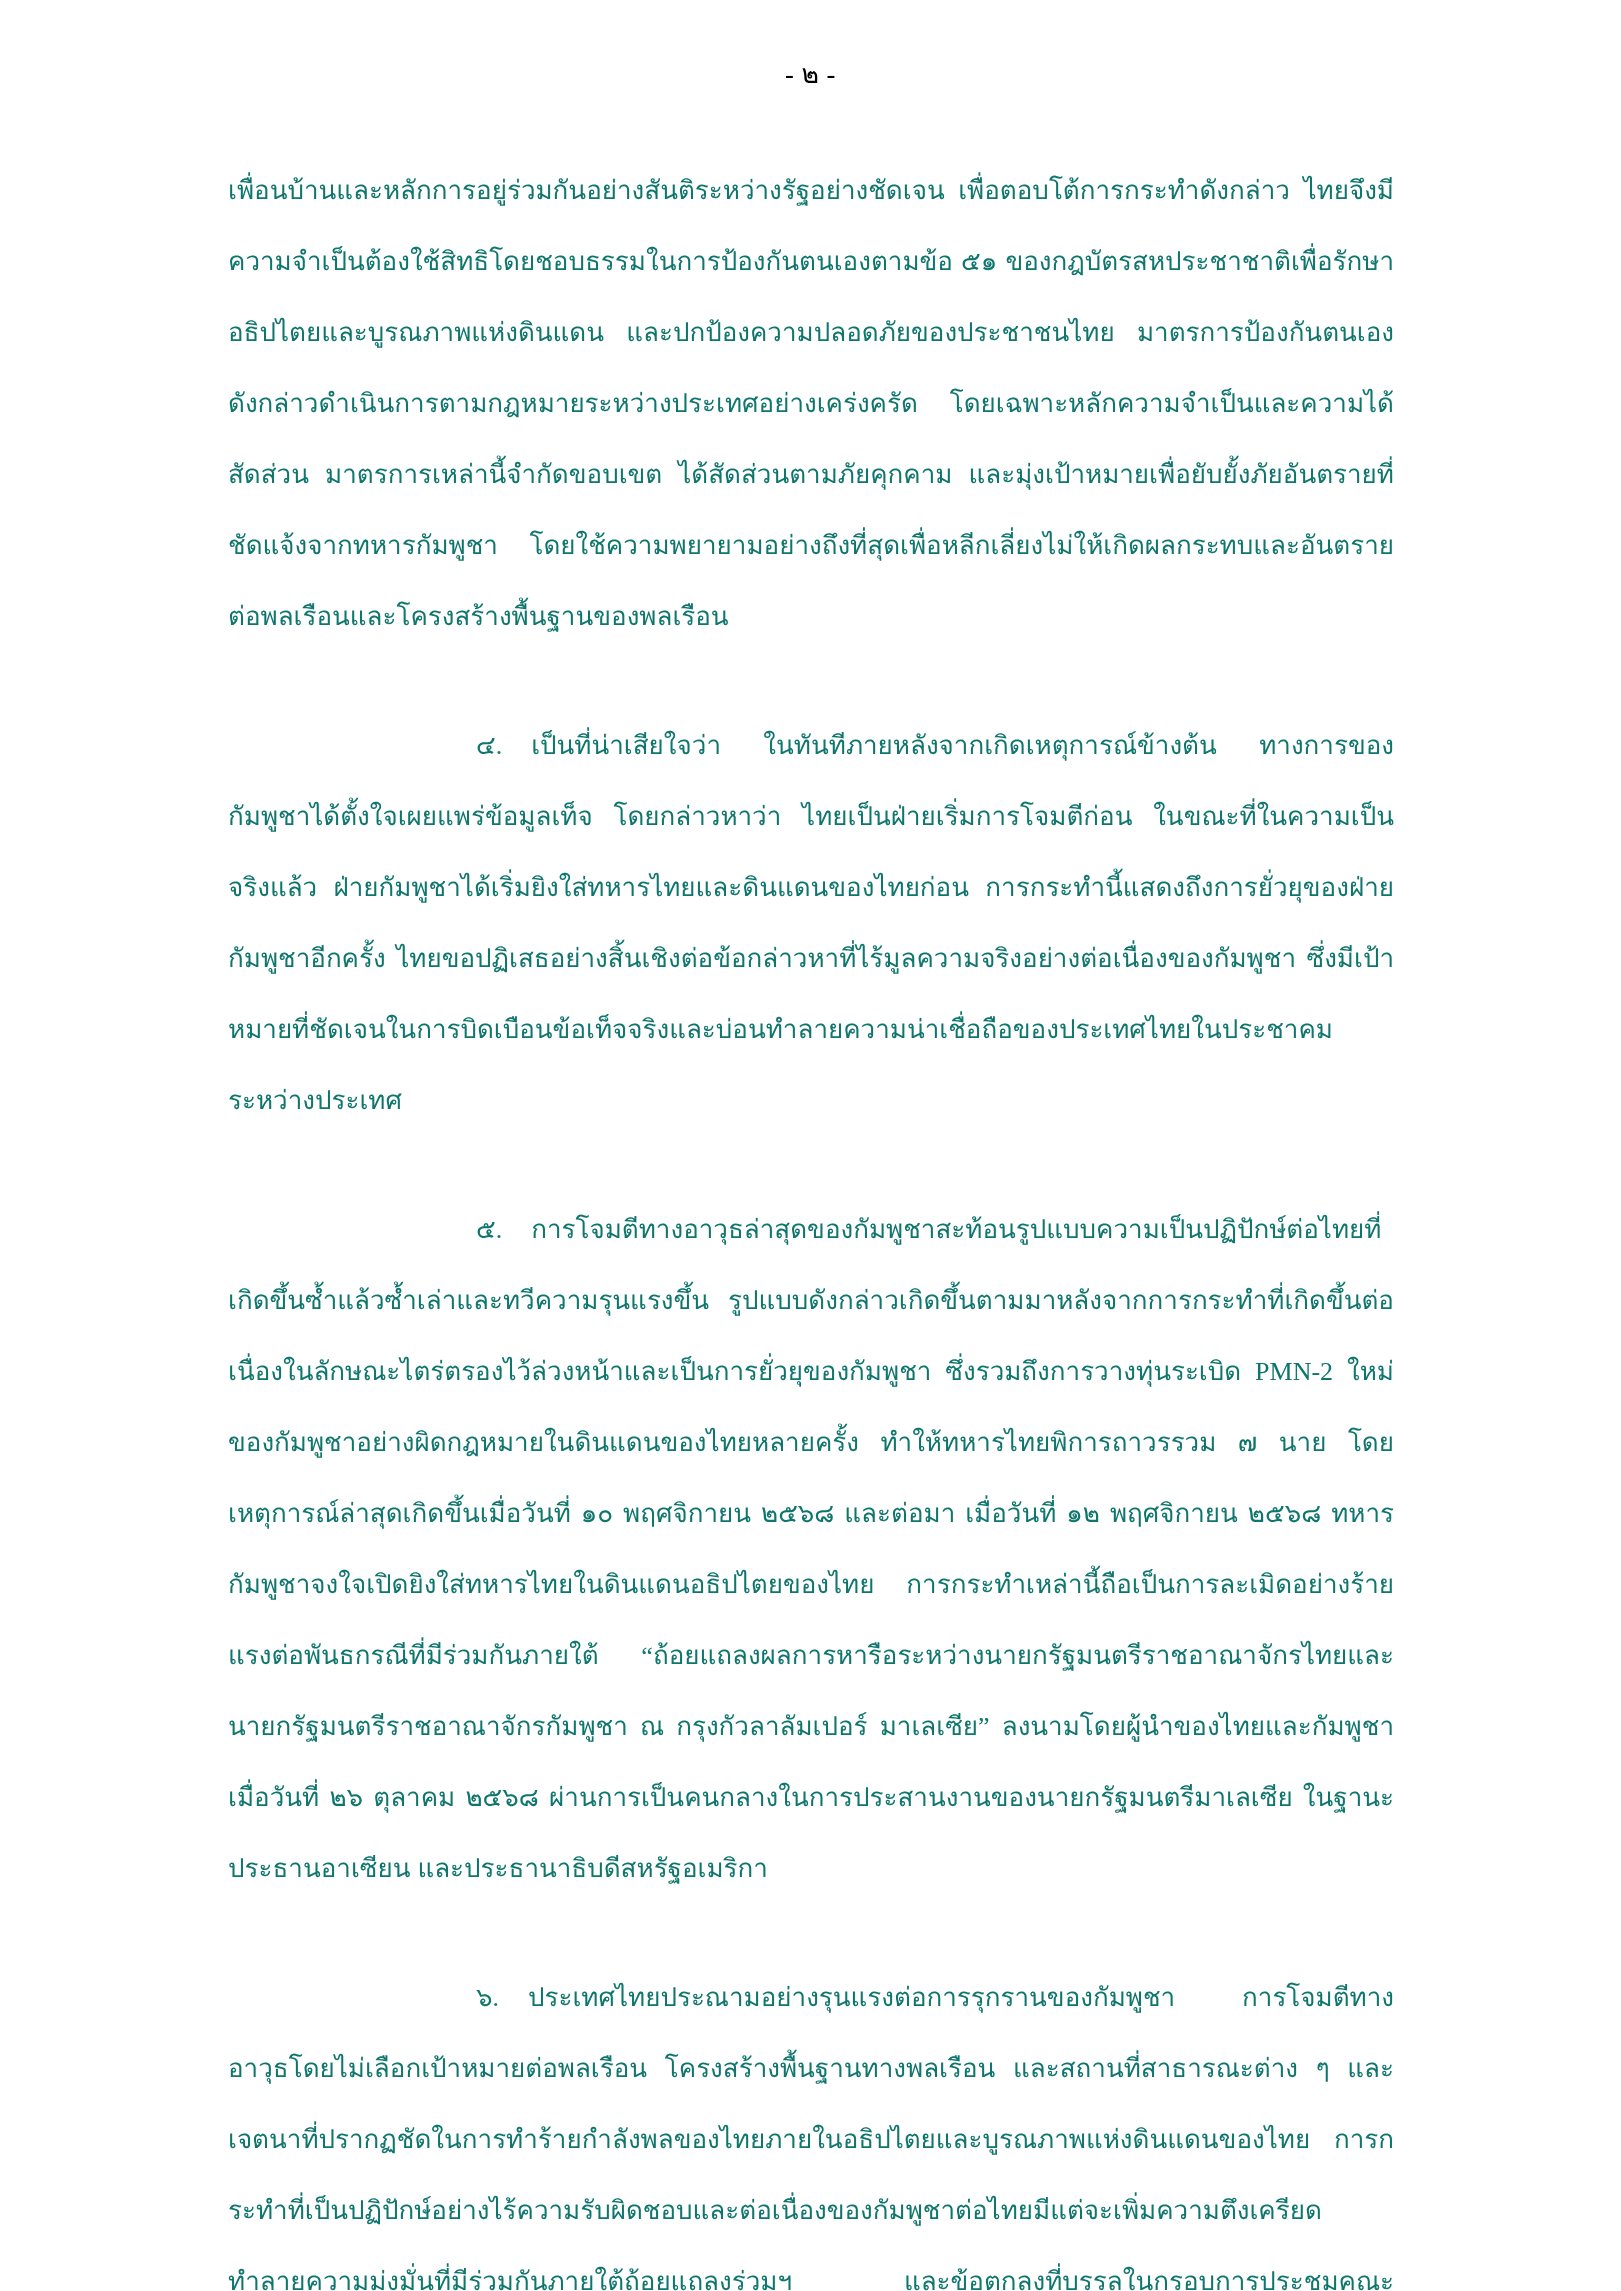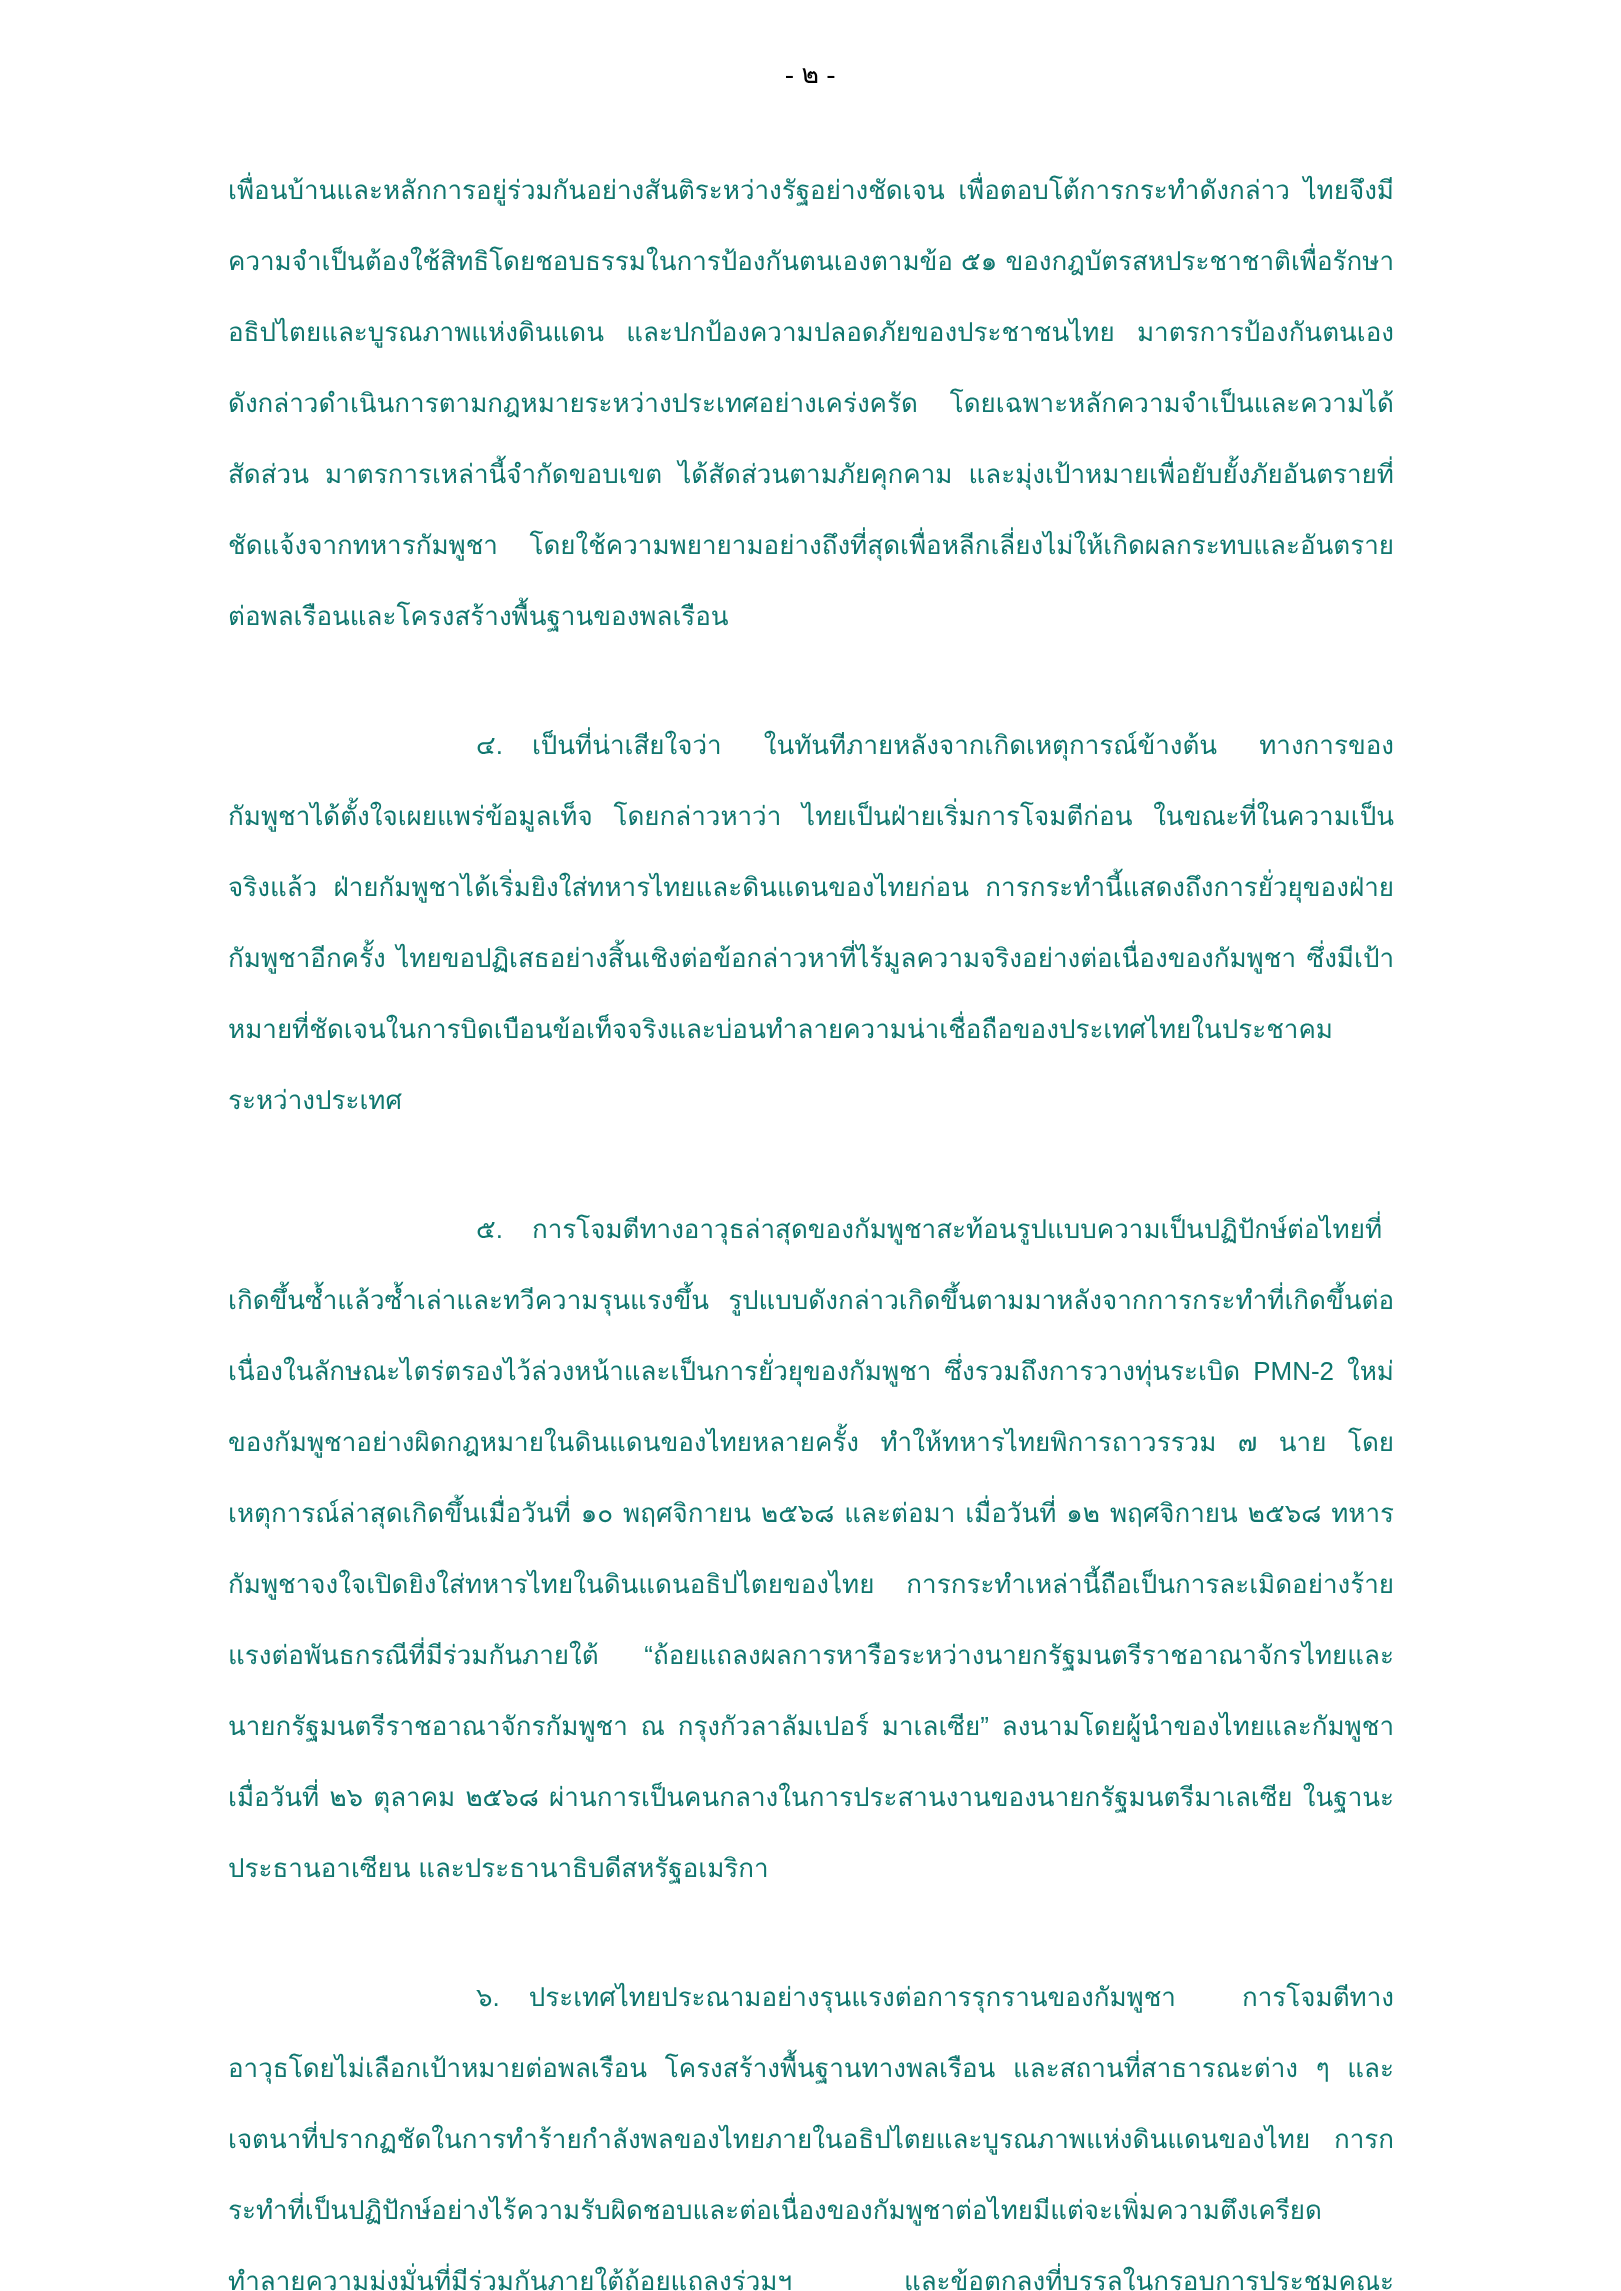--- a/index.html
+++ b/index.html
@@ -52,20 +52,21 @@
     margin: 0 0 0 0;
     padding: 0;
     text-align: justify;
     text-indent: 0;
     hyphens: none;
     word-break: break-word;
   }
 
   p.para.gap-before {
     margin-top: 58px;
+    font-family: Liberation Serif, serif;
   }
 
   
   p.para.numbered {
     text-indent: 124px;
   }
 
   .para-num {
     display: inline-block;
     min-width: 29px;

